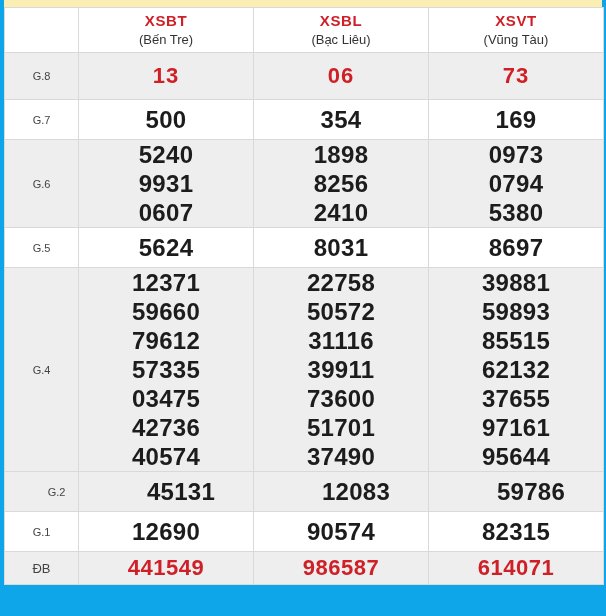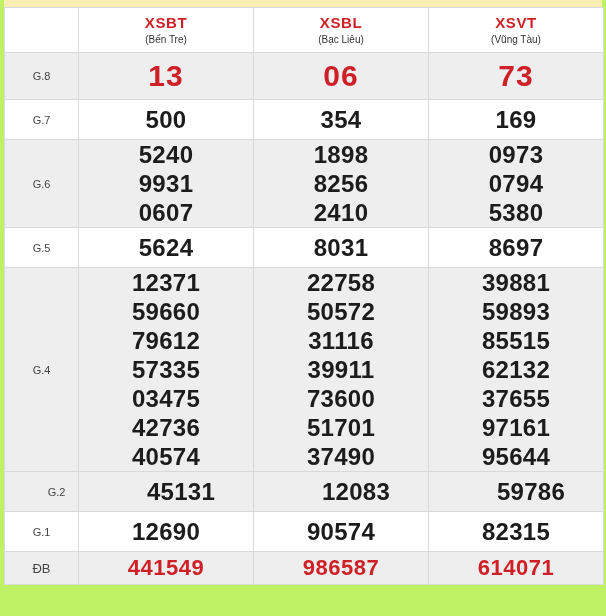--- a/index.html
+++ b/index.html
@@ -11,21 +11,21 @@
     width: 606px;
     height: 616px;
     overflow: hidden;
     font-family: "Liberation Sans", sans-serif;
   }
   .page {
     position: relative;
     width: 606px;
     height: 616px;
     box-sizing: border-box;
-    background: #bef264;
+    background: #0ea5e9;
   }
   .top-strip {
     height: 7px;
     background: #fbeeb3;
     margin-left: 4px;
     margin-right: 4px;
   }
   .table-wrap {
     padding: 0 4px 0 4px;
     box-sizing: border-box;
@@ -64,21 +64,21 @@
   .prov-code {
     display: block;
     color: #cf2027;
     font-weight: bold;
     font-size: 15px;
     letter-spacing: 0.6px;
   }
   .prov-name {
     display: block;
     color: #333333;
-    font-size: 10px;
+    font-size: 13px;
     margin-top: 1px;
   }
 
   
   tr.shade td { background: #eeeeee; }
   tr.plain td { background: #ffffff; }
 
   td.label {
     color: #444444;
     font-size: 11px;
@@ -90,21 +90,21 @@
     font-size: 24px;
     font-weight: bold;
     line-height: 29px;
     letter-spacing: 0.3px;
   }
   td.nums .n { display: block; }
 
   
   tr.g8 td.nums {
     color: #cf2027;
-    font-size: 30px;
+    font-size: 22px;
     line-height: 30px;
     letter-spacing: 1px;
   }
   tr.db td.nums {
     color: #cf2027;
     font-size: 22px;
     line-height: 28px;
     letter-spacing: 0.5px;
   }
   tr.db td.label { font-size: 13px; }

